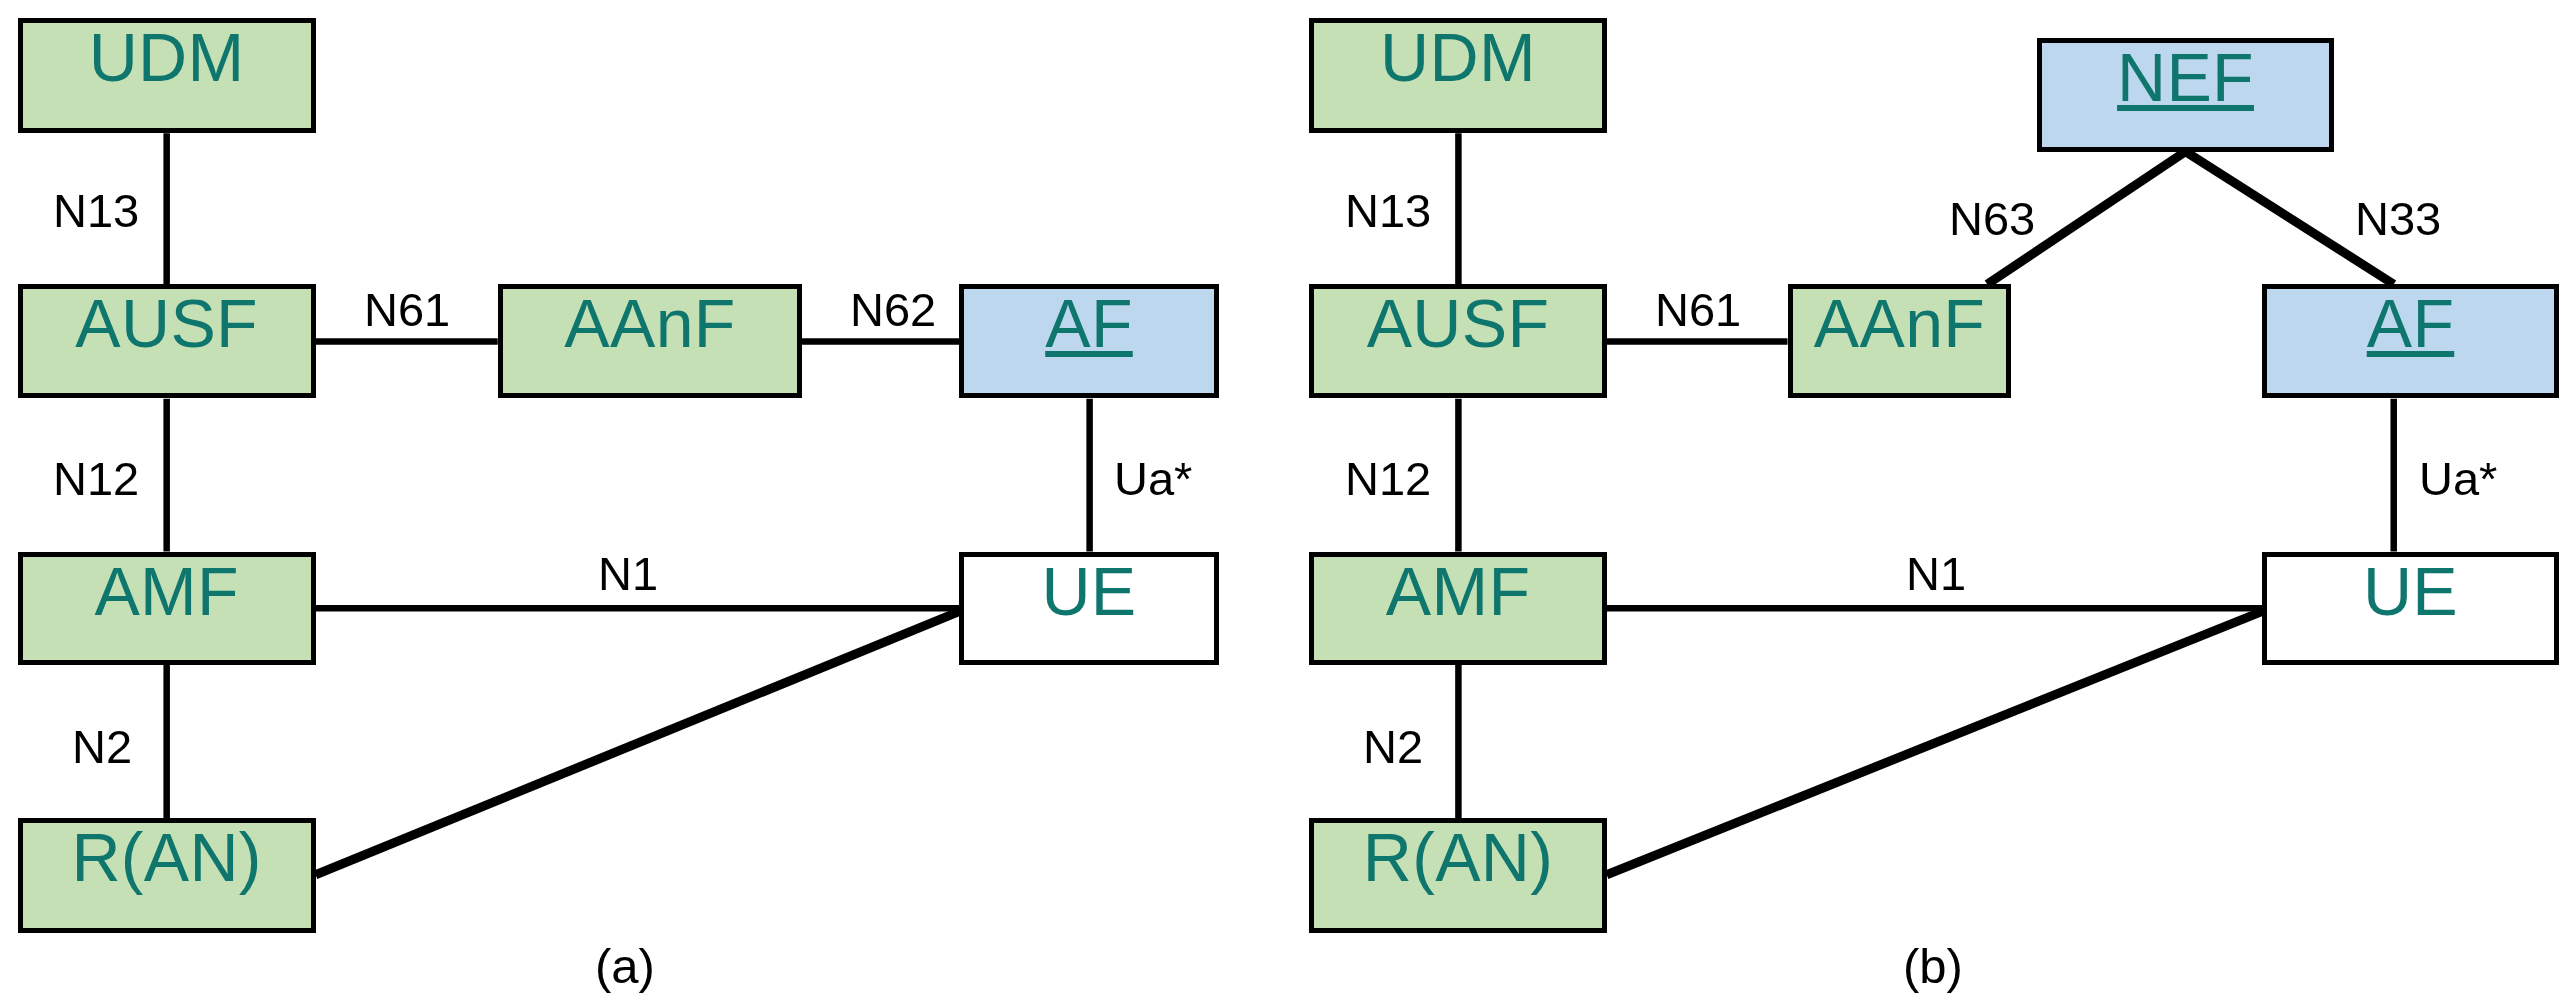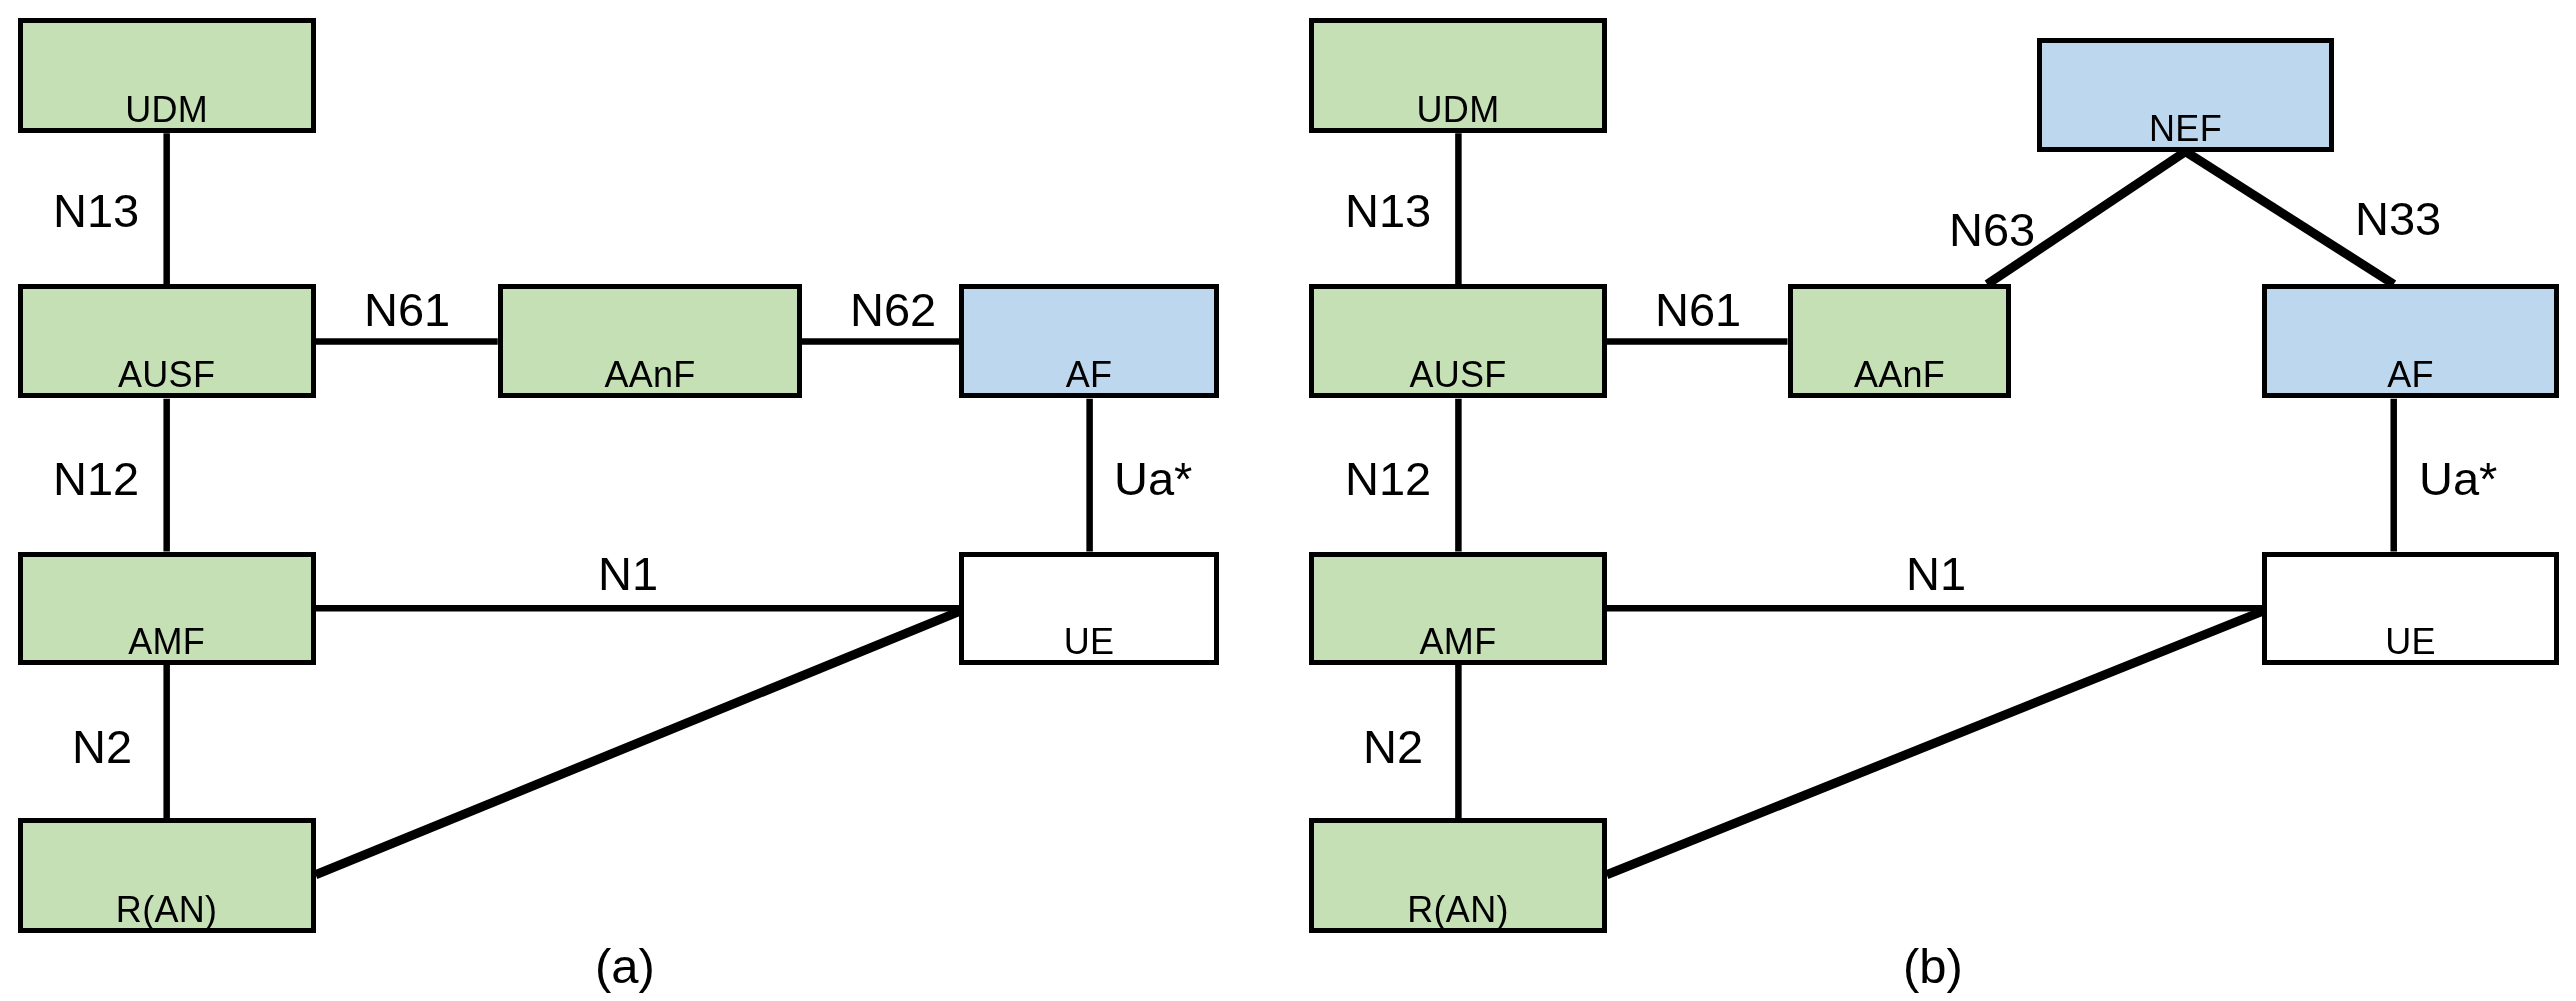--- a/index.html
+++ b/index.html
@@ -10,30 +10,30 @@
     overflow:hidden;
   }
   #stage{position:relative;width:2576px;height:1001px;background:#fff;}
 
   svg.wires{position:absolute;left:0;top:0;width:2576px;height:1001px;pointer-events:none;}
 
   .node{
     position:absolute;
     box-sizing:border-box;
     border:5.9px solid #000000;
-    display:flex;align-items:flex-end;justify-content:center;
-    color:#000000;
-    font-size:36px;
+    display:flex;align-items:flex-start;justify-content:center;
+    color:#0f766e;
+    font-size:68px;
     line-height:1;
     letter-spacing:0.3px;
     white-space:nowrap;
     z-index:3;
   }
   .node.green{background:#c5e0b4;}
-  .node.blue{background:#bdd7ee;}
+  .node.blue{background:#bdd7ee;text-decoration:underline;}
   .node.white{background:#ffffff;}
 
   .edge-label{
     position:absolute;
     color:#000;
     font-size:47px;
     line-height:1;
     white-space:nowrap;
     z-index:4;
     background:transparent;
@@ -144,21 +144,21 @@
   </div>
 
   <div class="node white" style="left:2262px;top:552px;width:297px;height:113px;">
     <span>UE</span>
   </div>
 
   <div class="edge-label" style="left:1345px;top:187px;">N13</div>
   <div class="edge-label" style="left:1345px;top:455px;">N12</div>
   <div class="edge-label" style="left:1363px;top:723px;">N2</div>
   <div class="edge-label" style="left:1655px;top:286px;">N61</div>
-  <div class="edge-label" style="left:1949px;top:206px;">N63</div>
+  <div class="edge-label" style="left:1949px;top:195px;">N63</div>
   <div class="edge-label" style="left:2355px;top:195px;">N33</div>
   <div class="edge-label" style="left:2419px;top:455px;">Ua*</div>
   <div class="edge-label" style="left:1906px;top:550px;">N1</div>
 
   <div class="caption" style="left:1903px;top:942px;">(b)</div>
 
 </div>
 
 
 </body></html>

